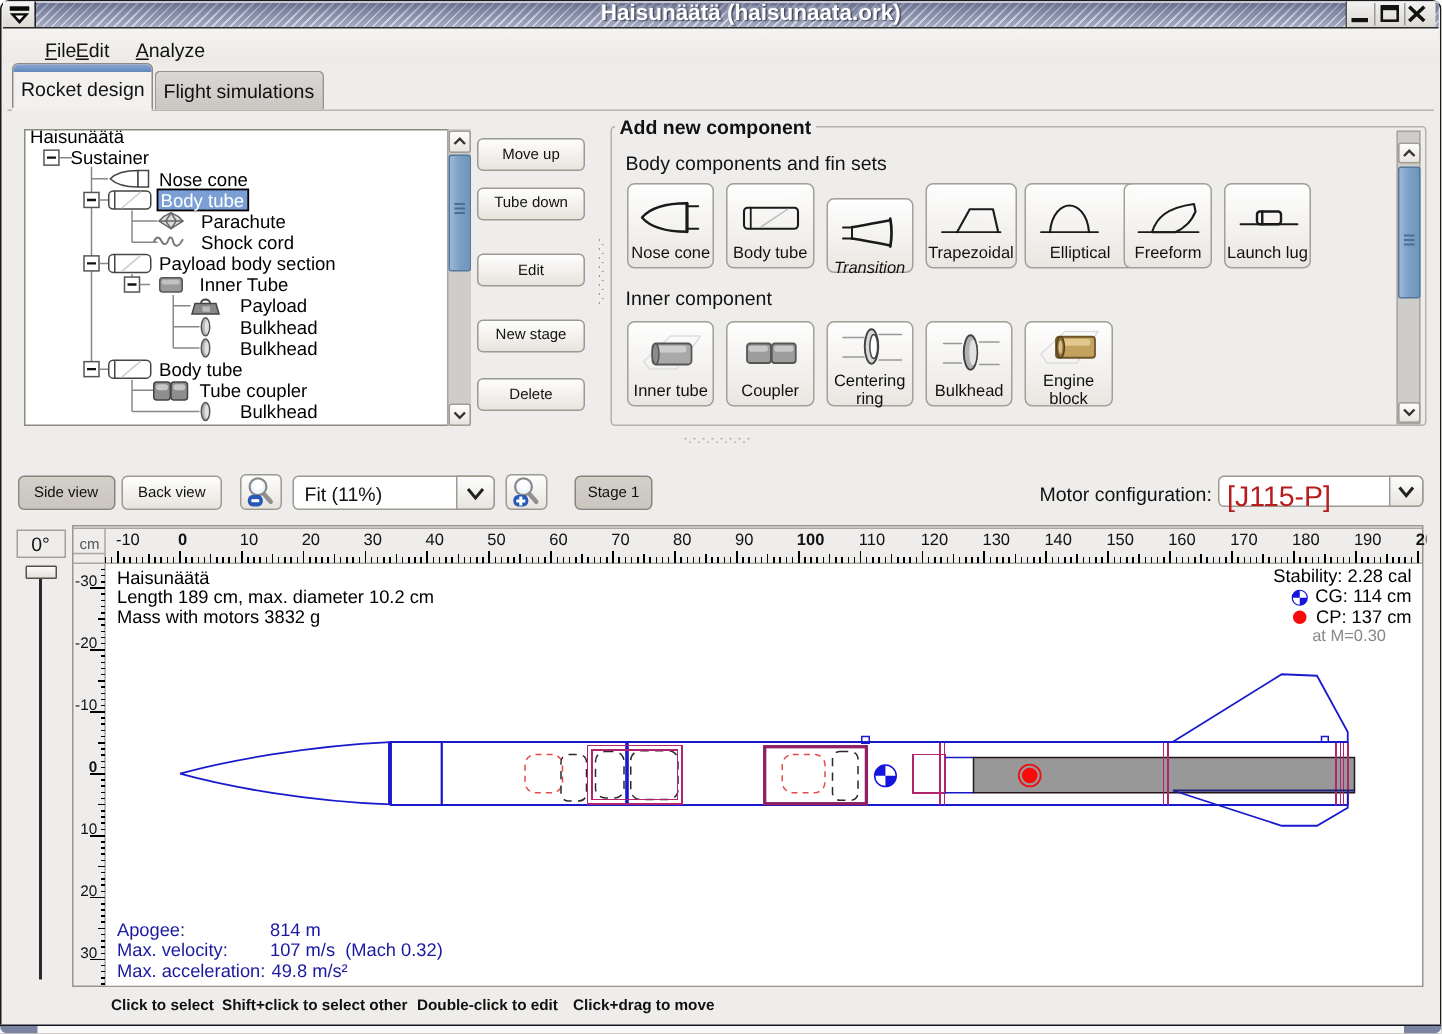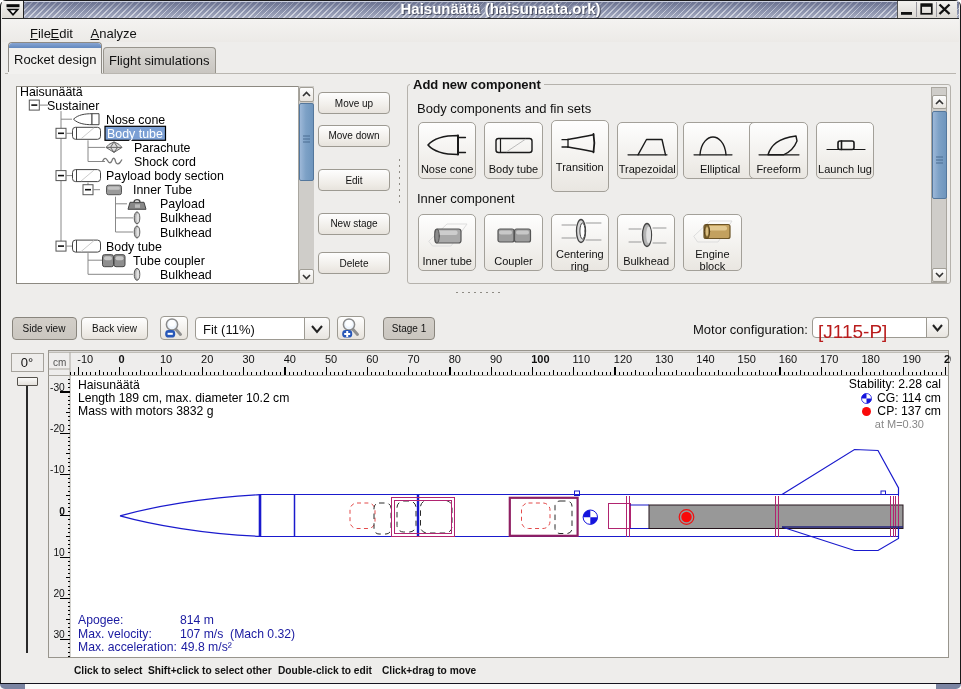--- a/index.html
+++ b/index.html
@@ -155,21 +155,21 @@
 <div class="abs" style="left:298.5px;top:269px;width:15px;height:15px;background:linear-gradient(#fdfdfd,#e8e5e0);border:1px solid #a19e96;border-radius:2px;box-sizing:border-box;"></div>
 <svg class="abs" style="left:298.5px;top:269px" width="15" height="15">
     <path d="M4 6 L7.5 9.5 L11 6" fill="none" stroke="#333" stroke-width="1.6"></path>
   </svg>
 <div class="abs" style="left:298.5px;top:103px;width:15px;height:77.5px;background:linear-gradient(90deg,#9db8d8,#7da1c6 45%,#6e95bd);border:1px solid #54779c;border-radius:2px;box-sizing:border-box;"></div>
 <svg class="abs" style="left:298.5px;top:134px" width="15" height="12">
     <path d="M4 2 H11 M4 5 H11 M4 8 H11" stroke="#4a6d92" stroke-width="1.2"></path>
   </svg>
 
 <div class="btn" style="left:318px;top:92px;width:72px;height:22px;">Move up</div>
-<div class="btn" style="left:318px;top:124.5px;width:72px;height:22px;">Move down</div>
+<div class="btn" style="left:318px;top:124.5px;width:72px;height:22px;">Tube down</div>
 <div class="btn" style="left:318px;top:169px;width:72px;height:22px;">Edit</div>
 <div class="btn" style="left:318px;top:212.5px;width:72px;height:22px;">New stage</div>
 <div class="btn" style="left:318px;top:252px;width:72px;height:22px;">Delete</div>
 
 <div class="abs" style="left:398px;top:158px;width:5px;height:46px;background-image:radial-gradient(circle 1px at 1.5px 2px,#8e8b84 55%,transparent 60%),radial-gradient(circle 1px at 4px 5px,#8e8b84 55%,transparent 60%);background-size:5px 6px;"></div>
 
 <div class="abs" style="left:407px;top:84px;width:544px;height:200px;border:1px solid #b5b2ac;border-radius:3px;box-sizing:border-box;"></div>
 <div class="abs" style="left:410px;top:77px;background:#eeedeb;padding:0 3px;font-size:13px;font-weight:bold;color:#111;">Add new component</div>
 <div class="abs" style="left:417px;top:101px;font-size:13px;color:#111;">Body components and fin sets</div>
 <div class="abs" style="left:417px;top:191px;font-size:13px;color:#111;">Inner component</div>
@@ -186,21 +186,21 @@
 <div class="cbtn" style="left:484.2px;top:121.7px;width:58.6px;height:57.7px;">
     <div style="position:absolute;left:6px;top:8px;width:46px;height:28px;">
       <svg width="46" height="28" viewBox="0 0 46 28" fill="none" stroke="#1a1a1a" stroke-width="1.6" stroke-linejoin="round" stroke-linecap="round">
         <rect x="5" y="7.5" width="36" height="14" rx="2.5" stroke-width="1.4"></rect>
         <line x1="9.5" y1="7.5" x2="9.5" y2="21.5" stroke-width="1.2"></line>
         <line x1="16" y1="20.5" x2="34" y2="8.5" stroke="#bbb" stroke-width="1"></line>
       </svg>
     </div>
     <div class="lab" style="top:41px;">Body tube</div>
   </div>
-<div class="cbtn" style="left:550.5px;top:120px;width:58.6px;height:72px;">
+<div class="cbtn" style="left:550.5px;top:132px;width:58.6px;height:50px;font-style:italic;">
     <div style="position:absolute;left:6px;top:8px;width:46px;height:28px;">
       <svg width="46" height="28" viewBox="0 0 46 28" fill="none" stroke="#1a1a1a" stroke-width="1.6" stroke-linejoin="round" stroke-linecap="round">
         <path d="M4 10.7 H10 M4 18 H10 M10 10.2 V18.4" stroke-width="1.3"></path>
         <path d="M10 10.5 C20 8.8 28 7.2 35.5 5.8 M10 18 C20 19.6 28 21.2 35.5 22.7"></path>
         <path d="M35.5 4.8 Q37.2 14 35.5 23.4" stroke-width="1.8"></path>
       </svg>
     </div>
     <div class="lab" style="top:41px;">Transition</div>
   </div>
 <div class="cbtn" style="left:616.8px;top:121.7px;width:61px;height:57.7px;">

